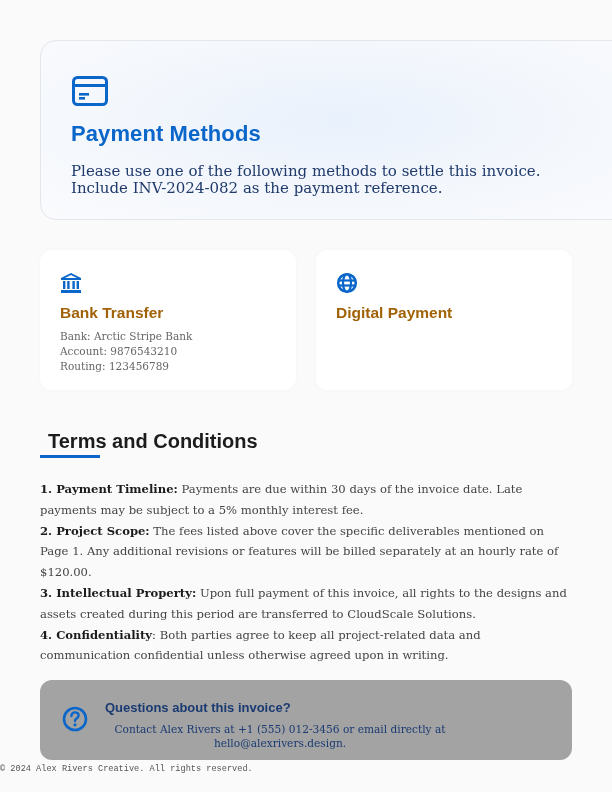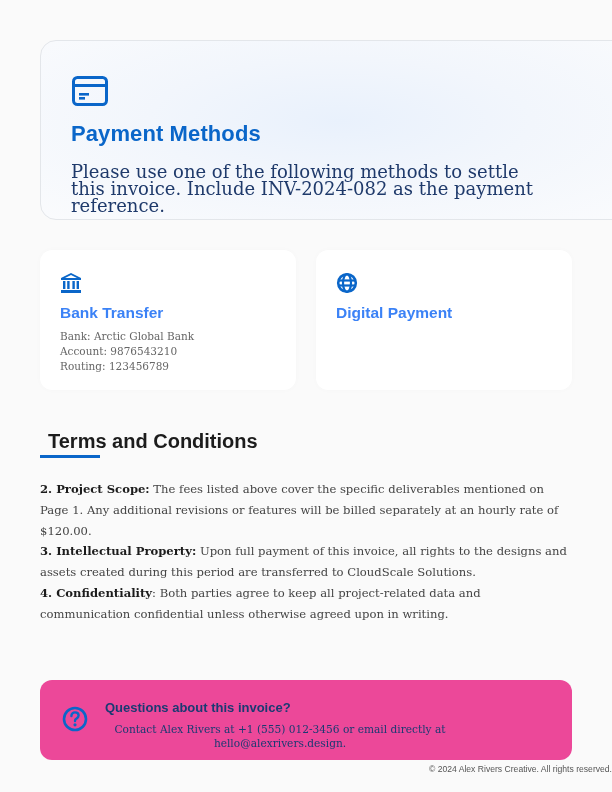--- a/index.html
+++ b/index.html
@@ -28,21 +28,21 @@
       font-family: "Liberation Sans", sans-serif;
       font-weight: 700;
       font-size: 22px;
       color: #0a66c9;
       letter-spacing: 0.1px;
     }
     .hero-desc {
       position: absolute; left: 30px; top: 122px;
       width: 470px;
       font-family: "DejaVu Serif", serif;
-      font-size: 18px;
+      font-size: 15px;
       line-height: 17px;
       color: #1f3a6b;
     }
     .method-card {
       position: absolute; top: 250px;
       width: 256px; height: 140px;
       border-radius: 12px;
       background: #ffffff;
       box-shadow: 0 0 6px rgba(0,0,0,0.02);
     }
@@ -50,21 +50,21 @@
     .method-card.digital { left: 316px; }
     .method-icon {
       position: absolute; left: 20px; top: 22px;
       width: 22px; height: 22px;
     }
     .method-title {
       position: absolute; left: 20px; top: 54px;
       font-family: "Liberation Sans", sans-serif;
       font-weight: 700;
       font-size: 15.5px;
-      color: #3b82f6;
+      color: #a16207;
     }
     .method-lines {
       position: absolute; left: 20px; top: 79px;
       font-family: "DejaVu Serif", serif;
       font-size: 10.5px;
       line-height: 15px;
       color: #666;
       white-space: nowrap;
     }
     .terms-title {
@@ -85,21 +85,21 @@
       font-family: "DejaVu Serif", serif;
       font-size: 11.6px;
       line-height: 20.8px;
       color: #444;
     }
     .terms-body b { color: #1c1c1c; font-weight: 700; }
     .contact-box {
       position: absolute; left: 40px; top: 680px;
       width: 532px; height: 80px;
       border-radius: 12px;
-      background: #ec4899;
+      background: #a3a3a3;
     }
     .contact-icon {
       position: absolute; left: 22px; top: 26px;
       width: 26px; height: 26px;
     }
     .contact-title {
       position: absolute; left: 65px; top: 20px;
       font-family: "Liberation Sans", sans-serif;
       font-weight: 700;
       font-size: 13px;
@@ -109,22 +109,22 @@
       position: absolute; left: 65px; top: 42px;
       width: 350px;
       font-family: "DejaVu Serif", serif;
       font-size: 10.6px;
       line-height: 14px;
       color: #1a3a72;
       text-align: center;
     }
     .copyright {
       position: absolute; left: 0; top: 764px;
-      width: 612px; text-align: right;
-      font-family: Liberation Sans, sans-serif;
+      width: 612px; text-align: left;
+      font-family: Liberation Mono, monospace;
       font-size: 8.6px;
       color: #555;
     }
   </style>
 </head>
 <body>
 
 <section class="hero">
   <svg class="hero-icon" viewBox="0 0 38 32">
     <rect x="2.5" y="2.5" width="33" height="27" rx="4" fill="none" stroke="#0a66c9" stroke-width="3"></rect>
@@ -141,40 +141,41 @@
     <path d="M11 1 L21 6 L21 8 L1 8 L1 6 Z" fill="#0a66c9"></path>
     <path d="M11 3 L17 6 L5 6 Z" fill="#ffffff"></path>
     <rect x="3" y="9" width="2.4" height="8" fill="#0a66c9"></rect>
     <rect x="7.2" y="9" width="2.4" height="8" fill="#0a66c9"></rect>
     <rect x="12.4" y="9" width="2.4" height="8" fill="#0a66c9"></rect>
     <rect x="16.6" y="9" width="2.4" height="8" fill="#0a66c9"></rect>
     <rect x="1" y="18" width="20" height="3" fill="#0a66c9"></rect>
   </svg>
   <div class="method-title">Bank Transfer</div>
   <div class="method-lines">
-    <div>Bank: Arctic Global Bank</div>
+    <div>Bank: Arctic Stripe Bank</div>
     <div>Account: 9876543210</div>
     <div>Routing: 123456789</div>
   </div>
 </div>
 
 <div class="method-card digital">
   <svg class="method-icon" viewBox="0 0 22 22">
     <circle cx="11" cy="11" r="8.8" fill="none" stroke="#0a66c9" stroke-width="2.6"></circle>
     <ellipse cx="11" cy="11" rx="4" ry="8.8" fill="none" stroke="#0a66c9" stroke-width="2.2"></ellipse>
     <line x1="2.5" y1="8.5" x2="19.5" y2="8.5" stroke="#0a66c9" stroke-width="2.2"></line>
     <line x1="2.5" y1="13.5" x2="19.5" y2="13.5" stroke="#0a66c9" stroke-width="2.2"></line>
   </svg>
   <div class="method-title">Digital Payment</div>
 </div>
 
 <h2 class="terms-title">Terms and Conditions</h2>
 <div class="terms-underline"></div>
 
 <div class="terms-body">
+  <div><b>1. Payment Timeline:</b><span> Payments are due within 30 days of the invoice date. Late payments may be subject to a 5% monthly interest fee.</span></div>
   <div><b>2. Project Scope:</b><span> The fees listed above cover the specific deliverables mentioned on Page 1. Any additional revisions or features will be billed separately at an hourly rate of $120.00.</span></div>
   <div><b>3. Intellectual Property:</b><span> Upon full payment of this invoice, all rights to the designs and assets created during this period are transferred to CloudScale Solutions.</span></div>
   <div><b>4. Confidentiality</b><span>: Both parties agree to keep all project-related data and communication confidential unless otherwise agreed upon in writing.</span></div>
 </div>
 
 <div class="contact-box">
   <svg class="contact-icon" viewBox="0 0 26 26">
     <circle cx="13" cy="13" r="11" fill="none" stroke="#0a66c9" stroke-width="2.6"></circle>
     <path d="M9.4 10 C9.4 7.6 11 6.4 13 6.4 C15.1 6.4 16.6 7.7 16.6 9.6 C16.6 11.4 15.3 12.1 14.2 12.8 C13.4 13.3 13 13.8 13 15" fill="none" stroke="#0a66c9" stroke-width="2.4" stroke-linecap="round"></path>
     <circle cx="13" cy="18.8" r="1.6" fill="#0a66c9"></circle>

